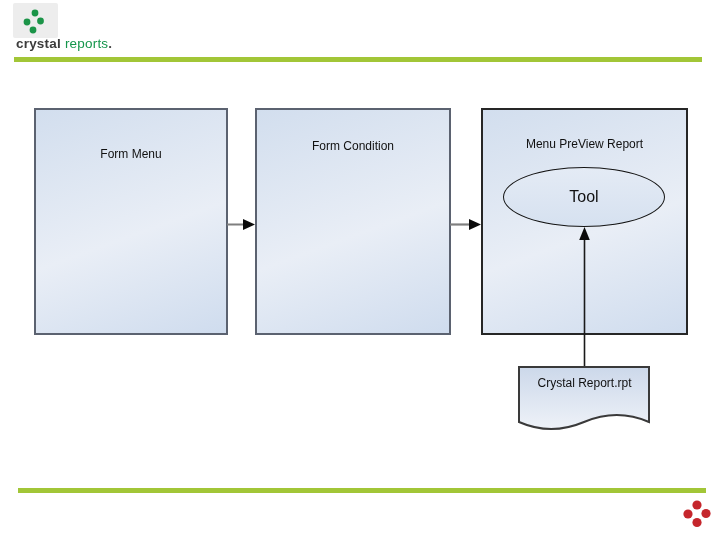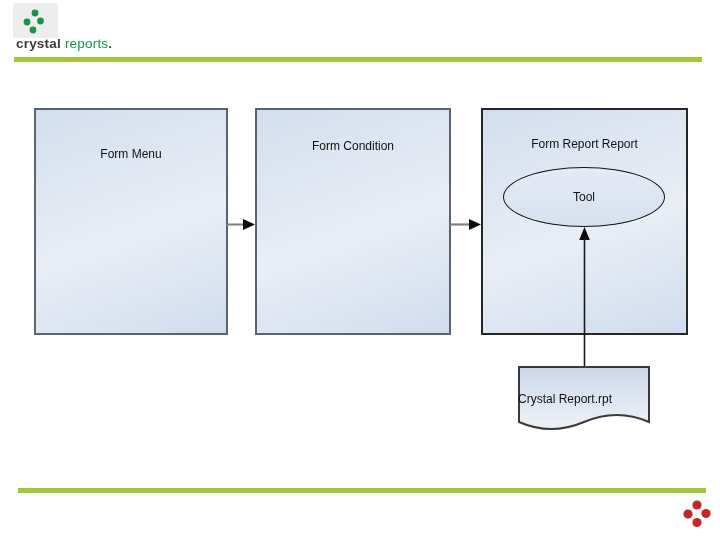--- a/index.html
+++ b/index.html
@@ -37,33 +37,33 @@
   .box-menu      .box-label { top:37px; }
   .box-condition .box-label { top:29px; }
   .box-preview   .box-label { top:27px; }
 
   
   .tool-ellipse {
     position:absolute; left:503px; top:167px; width:162px; height:60px;
     box-sizing:border-box; border:1.4px solid #141414; border-radius:50%;
     background:linear-gradient(to bottom,#e4ebf5 0%, #d6e1f0 100%);
     display:flex; flex-direction:column; align-items:center; justify-content:center;
-    font-size:12px; line-height:14.5px; color:#111; text-align:center;
+    font-size:16px; line-height:14.5px; color:#111; text-align:center;
   }
 
   
   .conn { position:absolute; }
   .conn-1 { left:227px; top:217px; }
   .conn-2 { left:450px; top:217px; }
   .conn-v { left:576px; top:227px; }
 
   
   .doc-svg   { position:absolute; left:518px; top:366px; }
   .doc-label {
-    position:absolute; left:518px; top:392px; width:133px; 
+    position:absolute; left:518px; top:376px; width:133px; text-align:center;
     font-size:12px; color:#111; white-space:nowrap;
   }
 
   .clover-red-svg { position:absolute; left:682px; top:499px; }
 </style>
 </head>
 <body>
 
 <div class="slide">
 
@@ -83,21 +83,21 @@
 
   <div class="flow-box box-menu">
     <div class="box-label">Form Menu</div>
   </div>
 
   <div class="flow-box box-condition">
     <div class="box-label">Form Condition</div>
   </div>
 
   <div class="flow-box box-preview">
-    <div class="box-label">Form Report Report</div>
+    <div class="box-label">Menu PreView Report</div>
   </div>
 
   <div class="tool-ellipse">
     <div>Tool</div>
   </div>
 
   <svg class="conn conn-1" width="29" height="15" viewBox="0 0 29 15">
     <line x1="0" y1="7.5" x2="16" y2="7.5" stroke="#7f7f7f" stroke-width="2.2"></line>
     <polygon points="16,2 16,13 28,7.5" fill="#0b0b0b"></polygon>
   </svg>

